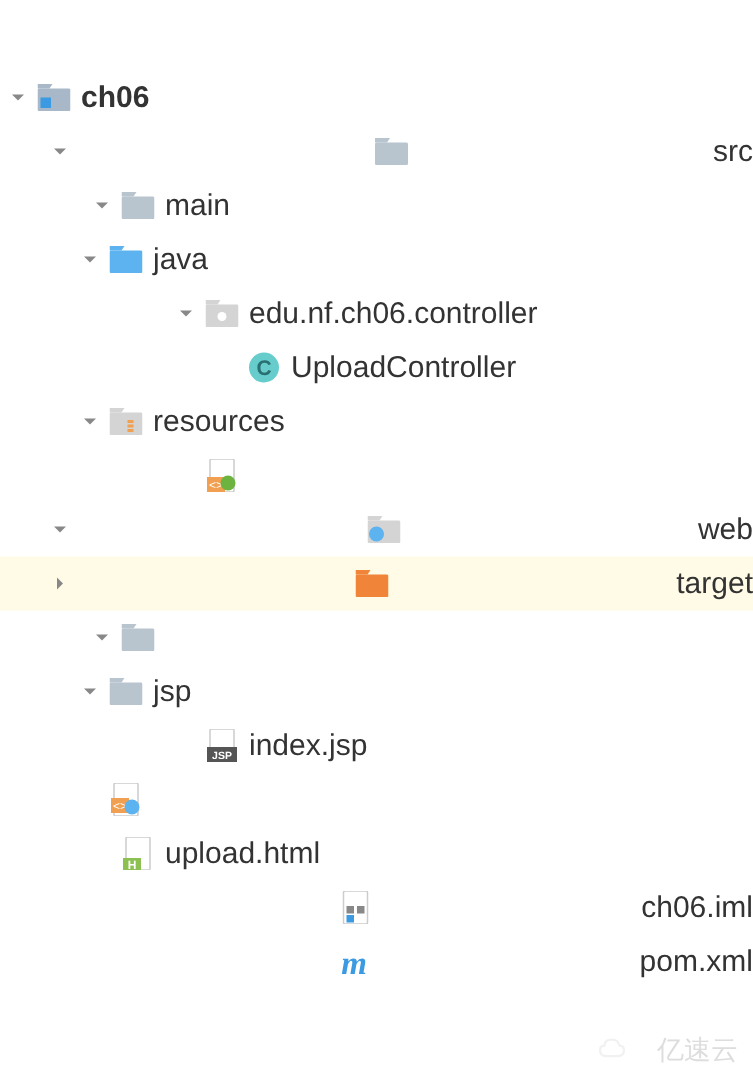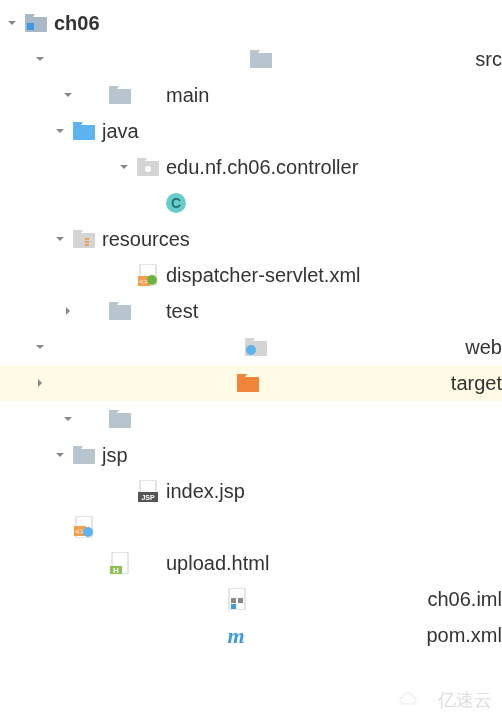--- a/index.html
+++ b/index.html
@@ -5,21 +5,21 @@
     * { margin: 0; padding: 0; box-sizing: border-box; }
     body {
       font-family: -apple-system, BlinkMacSystemFont, "Segoe UI", Arial, sans-serif;
       font-size: 20px;
       background: #fff;
       width: 502px;
       height: 722px;
       color: #333;
       position: relative;
     }
-    .tree { padding-top: 5px; }
+    .tree { padding-top: 5px; margin-top: 42px; }
     .row {
       display: flex;
       align-items: center;
       height: 36px;
       white-space: nowrap;
     }
     .row.highlighted {
       background: #fffbe6;
     }
     .arrow {
@@ -54,21 +54,21 @@
       right: 10px;
       color: #ddd;
       font-size: 18px;
       display: flex;
       align-items: center;
       gap: 20px;
     }
     .watermark svg { opacity: 0.4; }
     .indent-0 { padding-left: 4px; }
     .indent-1 { padding-left: 32px; justify-content: space-between; }
-    .indent-2 { padding-left: 60px; gap: 28px; }
+    .indent-2 { padding-left: 60px; }
     .indent-3 { padding-left: 52px; }
     .indent-4 { padding-left: 116px; text-align: right; }
     .indent-5 { padding-left: 144px; }
   </style>
 </head>
 <body>
 
 <div class="tree">
 
   <div class="row indent-0">
@@ -149,20 +149,21 @@
   </div>
 
   <div class="row indent-5">
     <span class="spacer"></span>
     <span class="icon">
       <svg width="22" height="22" viewBox="0 0 22 22">
           <circle cx="11" cy="11" r="10" fill="#66cccc"></circle>
           <text x="11" y="16" font-size="14" text-anchor="middle" fill="#2a7070" font-weight="bold">C</text>
         </svg>
     </span>
+    <span class="label">UploadController</span>
   </div>
 
   <div class="row indent-3">
     <span class="arrow">
       <svg width="12" height="12" viewBox="0 0 12 12">
           <path d="M2 4 L6 8 L10 4 Z" fill="#888"></path>
         </svg>
     </span>
     <span class="icon">
       <svg width="22" height="18" viewBox="0 0 22 18">
@@ -179,37 +180,22 @@
   <div class="row indent-4">
     <span class="spacer"></span>
     <span class="icon">
       <svg width="20" height="22" viewBox="0 0 20 22">
           <rect x="2" y="0" width="16" height="22" rx="1" fill="#fff" stroke="#ccc"></rect>
           <rect x="0" y="12" width="12" height="10" fill="#f0a050"></rect>
           <text x="6" y="20" font-size="8" text-anchor="middle" fill="#fff">&lt;&gt;</text>
           <circle cx="14" cy="16" r="5" fill="#6db33f"></circle>
         </svg>
     </span>
-    <span class="label">dispatcher-servlet.xml</span>
-  </div>
-
-  <div class="row indent-2">
-    <span class="arrow">
-      <svg width="12" height="12" viewBox="0 0 12 12">
-          <path d="M4 2 L8 6 L4 10 Z" fill="#888"></path>
-        </svg>
-    </span>
-    <span class="icon">
-      <svg width="22" height="18" viewBox="0 0 22 18">
-          <rect x="0" y="3" width="22" height="15" rx="1" fill="#b8c4ce"></rect>
-          <path d="M0 3 L8 3 L10 0 L0 0 Z" fill="#b8c4ce"></path>
-        </svg>
-    </span>
-    <span class="label">test</span>
-  </div>
+  </div>
+
 
   <div class="row indent-1">
     <span class="arrow">
       <svg width="12" height="12" viewBox="0 0 12 12">
           <path d="M2 4 L6 8 L10 4 Z" fill="#888"></path>
         </svg>
     </span>
     <span class="icon">
       <svg width="22" height="18" viewBox="0 0 22 18">
           <rect x="0" y="3" width="22" height="15" rx="1" fill="#d4d4d4"></rect>

